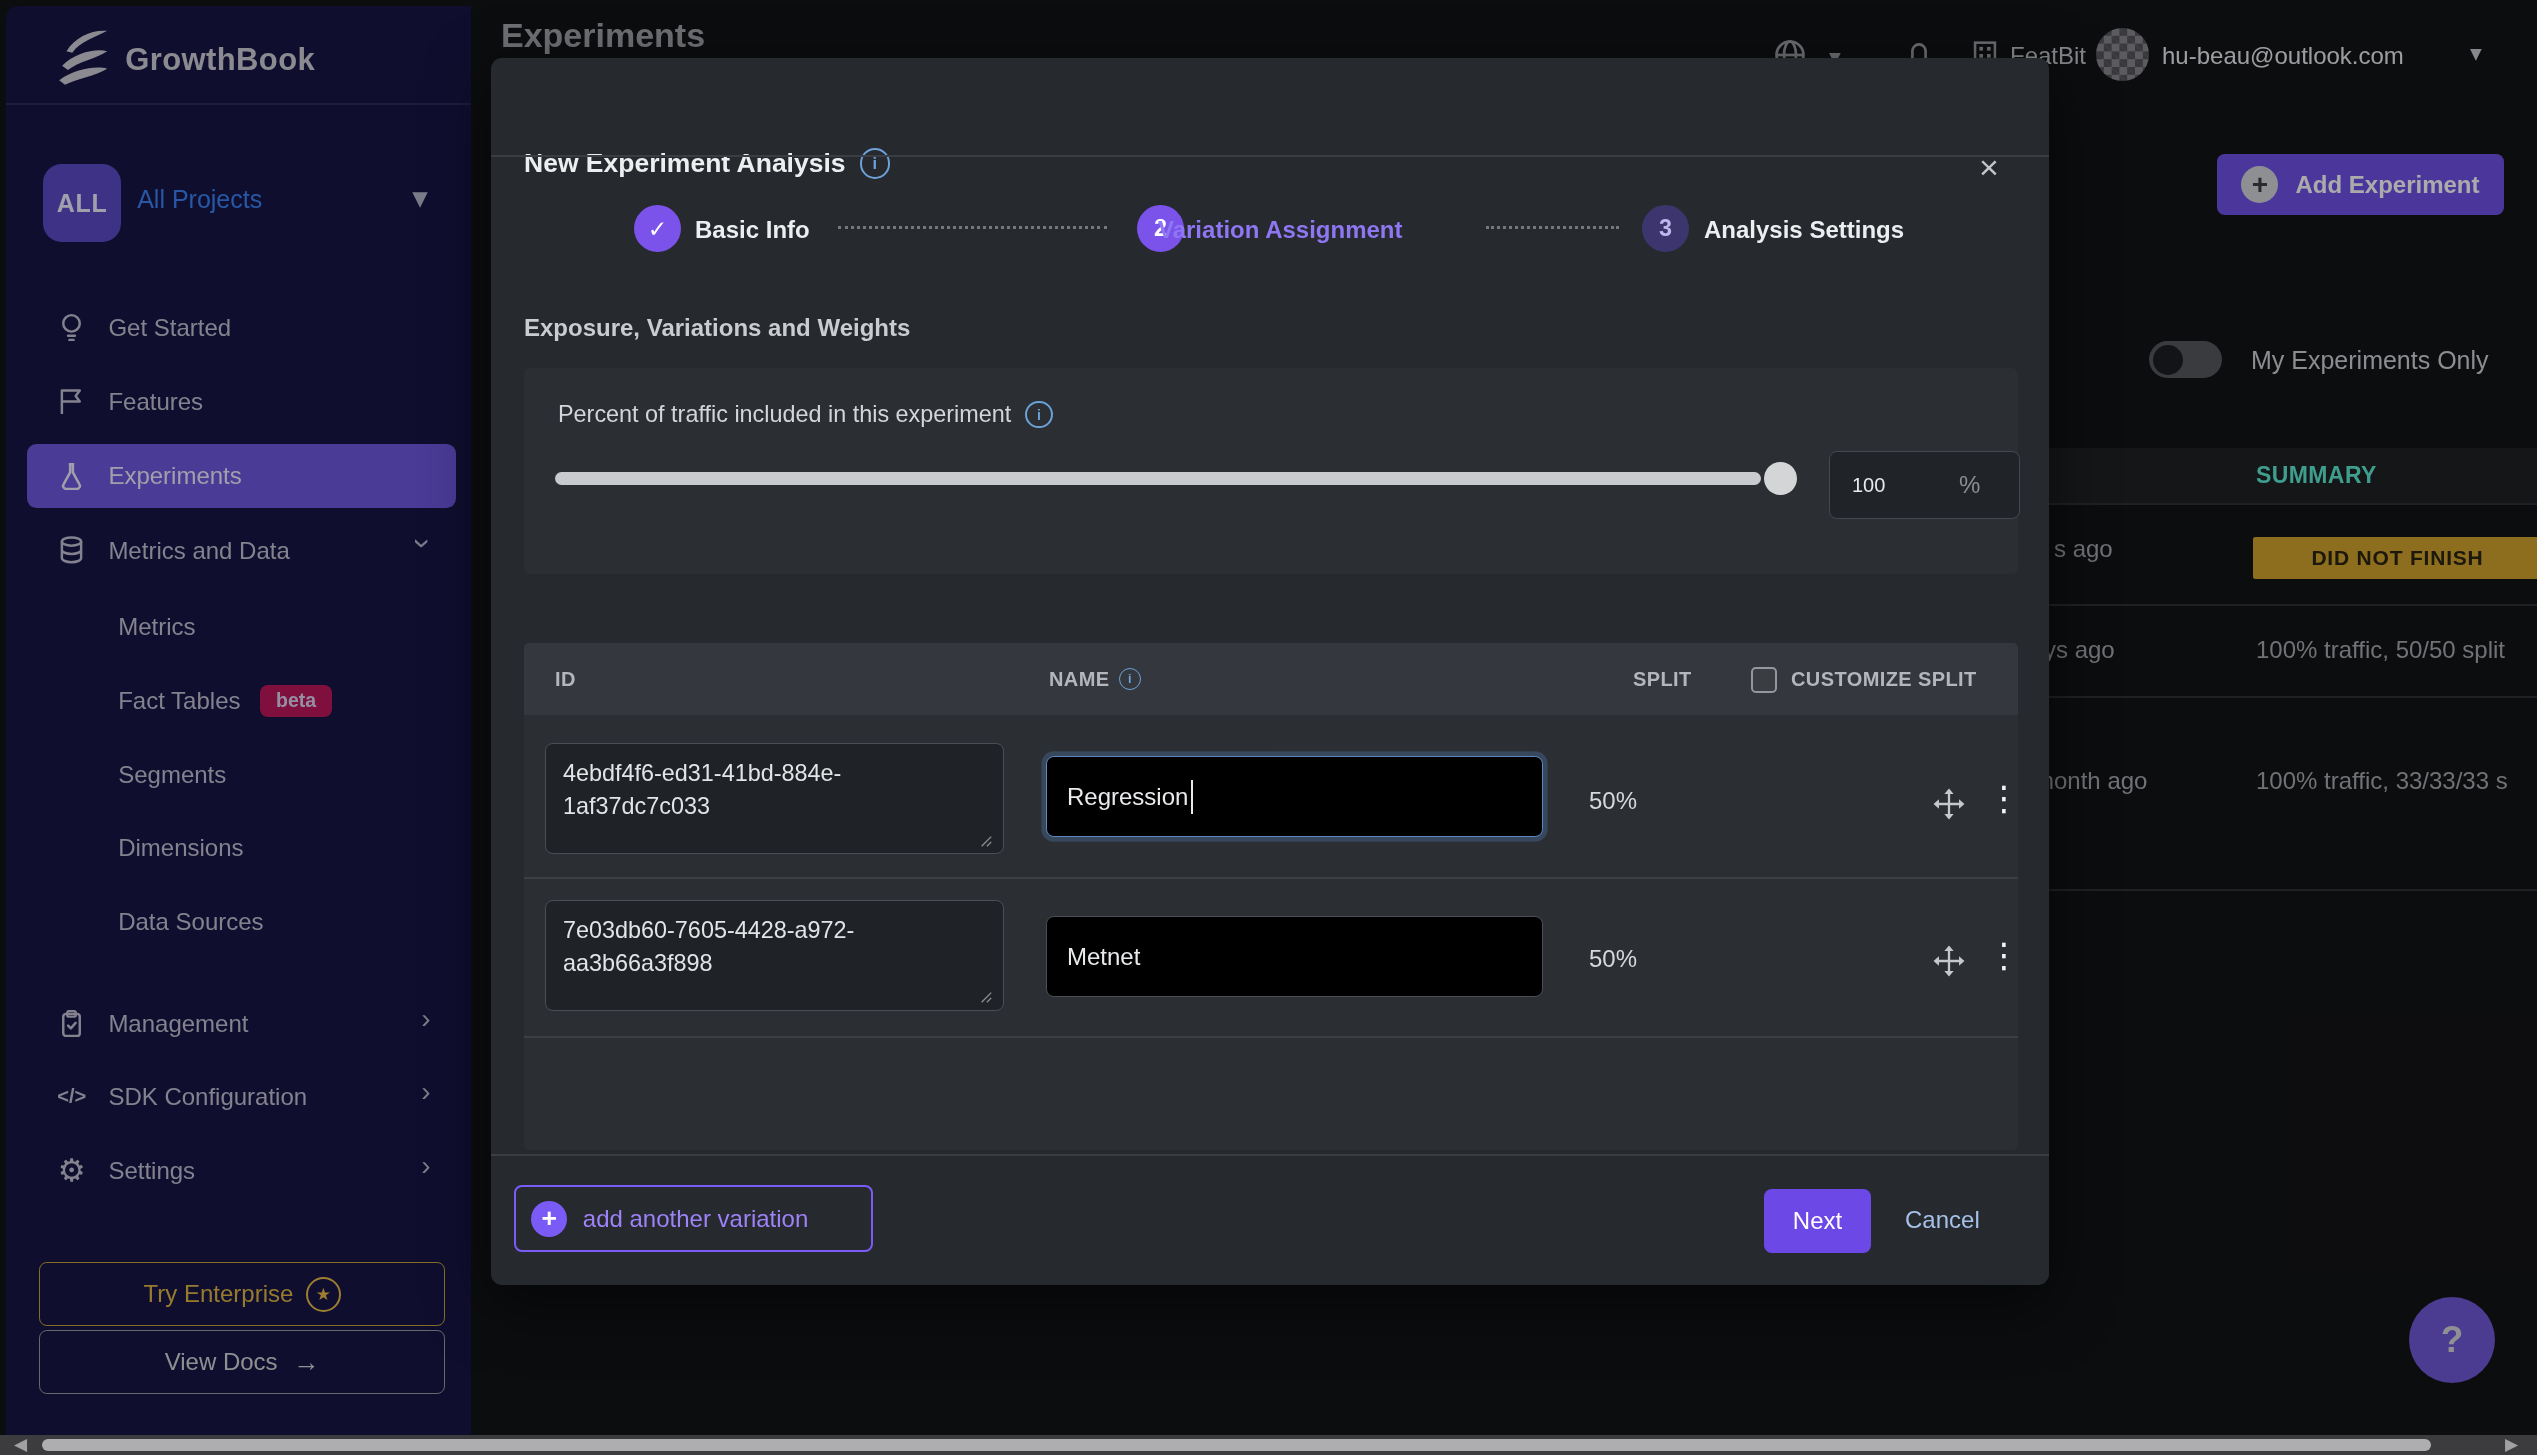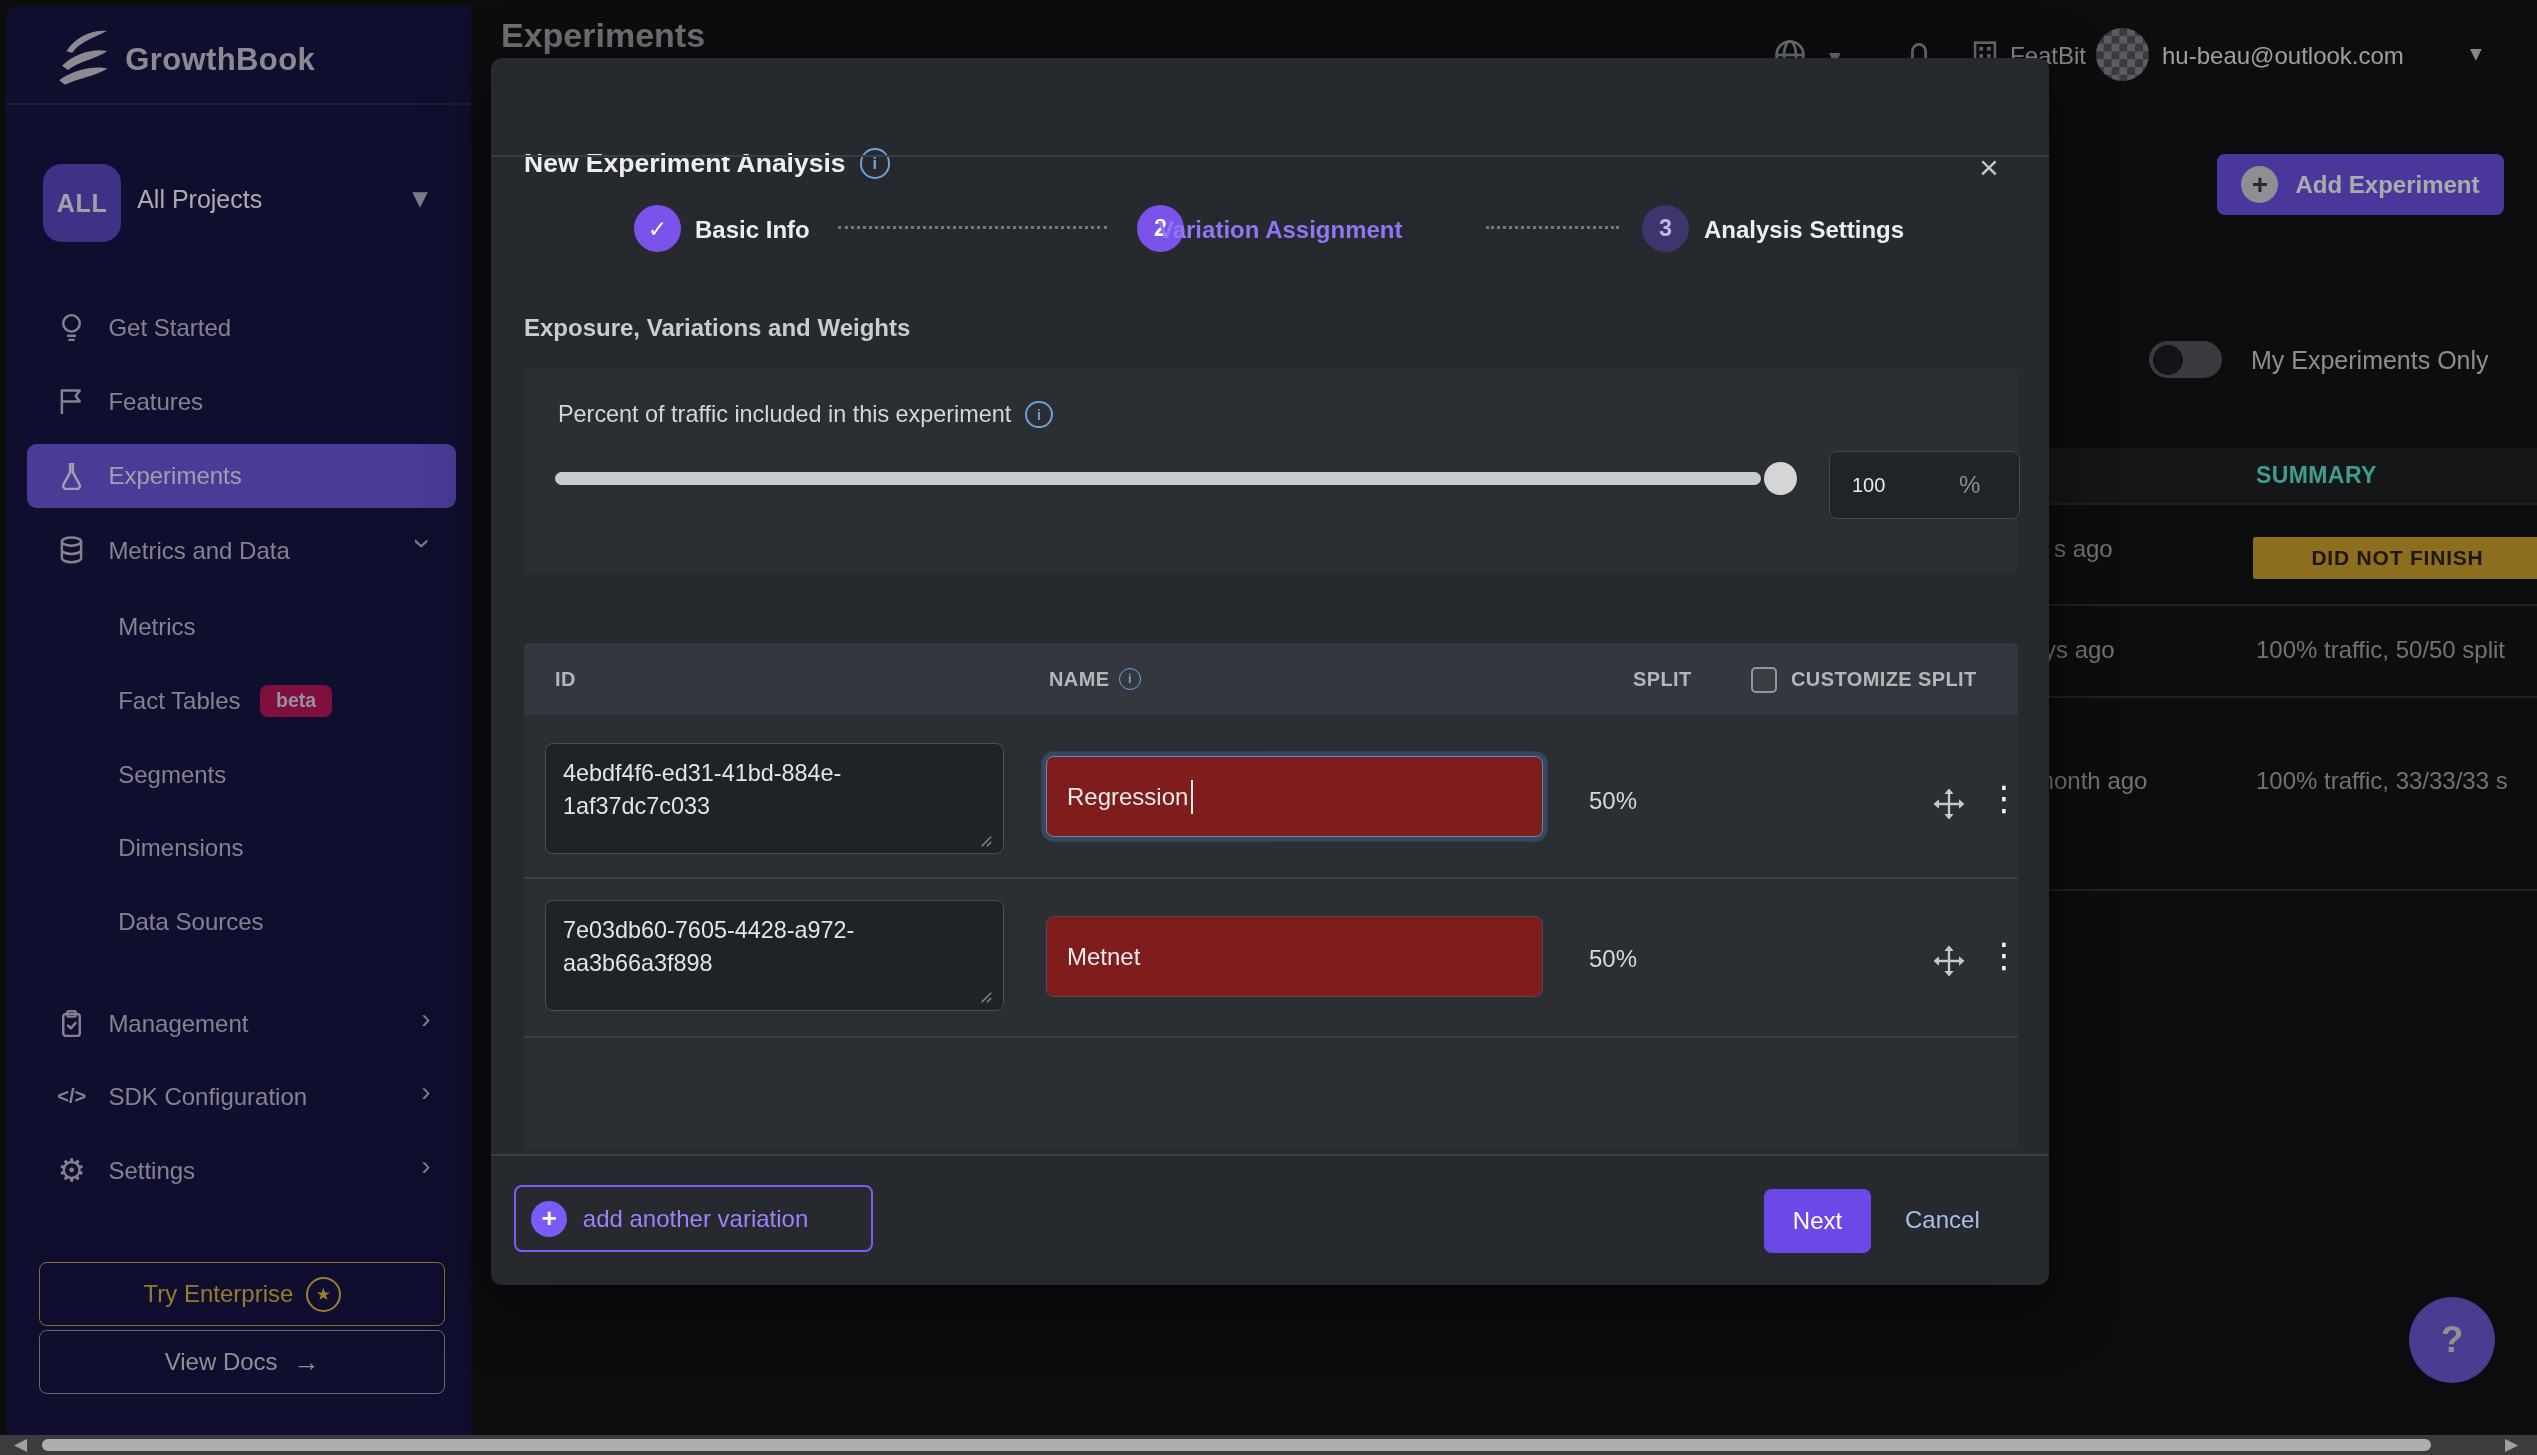--- a/index.html
+++ b/index.html
@@ -71,21 +71,21 @@
           border-radius:7.8px;display:flex;align-items:center;}
   .vtable-hdr{position:absolute;left:33px;top:585px;width:1494px;height:72px;background:#34383e;border-radius:4.7px 4.7px 0 0;}
   .vth{position:absolute;top:0;height:72px;display:flex;align-items:center;font-size:20px;font-weight:700;
        letter-spacing:0.4px;color:#b3b6ba;}
   .vtable-body{position:absolute;left:33px;top:657px;width:1494px;height:435px;background:#2b2e33;border-radius:0 0 4.7px 4.7px;}
   .vsep{position:absolute;left:0;width:1494px;height:1.6px;background:#3c3f44;}
   .id-area{position:absolute;left:21px;width:459px;height:111px;background:#1f2226;border:1.6px solid #4b4f55;
            border-radius:7.8px;color:#e2e4e6;font-size:23.4px;line-height:1.45;padding:12.5px 17px;box-sizing:border-box;
            resize:none;overflow:hidden;font-family:inherit;}
   .grip{position:absolute;color:#8a8d91;}
-  .name-input{position:absolute;left:522px;width:497px;height:81px;background:#7f1d1d;border:1.6px solid #4b4f55;
+  .name-input{position:absolute;left:522px;width:497px;height:81px;background:#000000;border:1.6px solid #4b4f55;
               border-radius:7.8px;color:#e8eaec;font-size:24px;display:flex;align-items:center;padding:0 20px;box-sizing:border-box;}
   .name-input.focused{border-color:#5d88c0;box-shadow:0 0 0 4.7px rgba(77,118,168,.35);}
   .caret-bar{display:inline-block;width:2.3px;height:34px;background:#e8eaec;margin-left:2.3px;vertical-align:middle;}
   .split-txt{position:absolute;left:1065px;font-size:24px;color:#d6d8da;}
   .rowicon{position:absolute;color:#c5c8cc;cursor:pointer;}
   .kebab{font-size:34px;color:#f2f3f4;letter-spacing:0;line-height:28px;}
   .addvar{position:absolute;left:22.6px;top:1127px;width:355px;height:63px;border:2.3px solid #7b5bf6;border-radius:7.8px;
           background:transparent;display:flex;align-items:center;cursor:pointer;}
   .addvar .plus{width:36px;height:36px;border-radius:50%;background:#7b5bf6;color:#fff;font-size:26.5px;font-weight:700;
           display:flex;align-items:center;justify-content:center;margin-left:15.6px;margin-right:15.6px;}
@@ -108,21 +108,21 @@
       <svg width="72" height="64" viewBox="0 0 48 44" fill="currentColor">
         <path d="M14 18C20 8 32 3 42 4 33 9 24 11 18 19Z"></path>
         <path d="M11 28c9-9 23-12 31-10-7 5-20 7-27 13Z"></path>
         <path d="M9 38c11-8 25-10 33-8-8 5-21 7-29 11Z"></path>
       </svg>
     </div>
     <div class="abs logo-text" style="left:119px;top:36px;">GrowthBook</div>
     <div class="side-div"></div>
 
     <div class="proj-badge">ALL</div>
-    <div class="abs" style="left:131px;top:179px;font-size:25px;color:#ffffff;cursor:pointer;">All Projects</div>
+    <div class="abs" style="left:131px;top:179px;font-size:25px;color:#3b82f6;cursor:pointer;">All Projects</div>
     <div class="chev" style="left:406px;top:176px;">▾</div>
 
     <div class="nav-item" style="top:296px;">
       <span class="ic">
         <svg width="33" height="33" viewBox="0 0 24 24" fill="none" stroke="currentColor" stroke-width="1.8" stroke-linecap="round">
           <circle cx="12" cy="9" r="6"></circle>
             <path d="M9.5 18h5M10.5 21h3"></path>
         </svg>
         </span>
       <span>Get Started</span>

